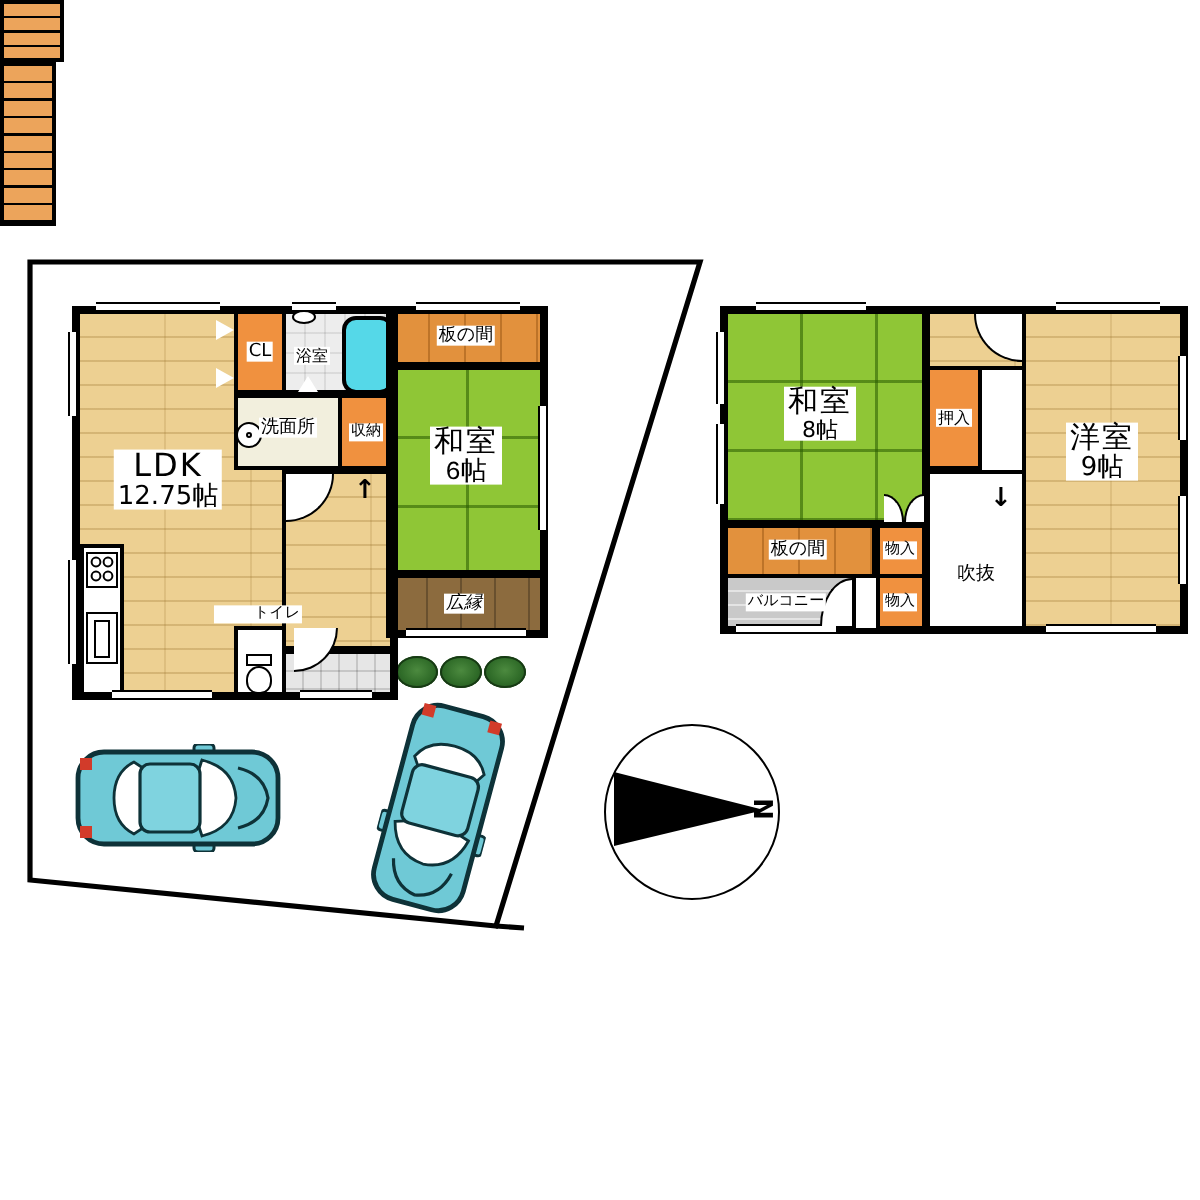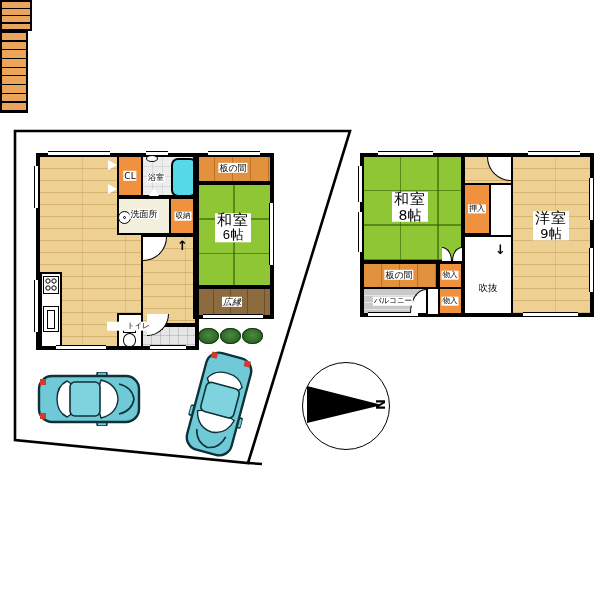--- a/index.html
+++ b/index.html
@@ -112,31 +112,35 @@
   <div class="win-h" style="left:203px;top:314px;width:60px;"></div>
   <div class="win-h" style="left:150px;top:345px;width:36px;"></div>
   <div class="win-h" style="left:56px;top:345px;width:50px;"></div>
 
   <div class="arc arc-br" style="left:143px;top:237px;width:24px;height:24px;"></div>
   <div class="arc arc-br" style="left:147px;top:314px;width:22px;height:22px;"></div>
   <div class="tri-r" style="left:108px;top:160px;"></div>
   <div class="tri-r" style="left:108px;top:184px;"></div>
   <div class="tri-u" style="left:149px;top:188px;"></div>
 
+  <div class="biglbl" style="left:84px;top:240px;">
+    <span class="l1">LDK</span>
+    <span class="l2">12.75帖</span>
+  </div>
   <span class="lbl" style="left:130px;top:176px;">CL</span>
   <span class="lbl" style="left:156px;top:178px;font-size:8px;">浴室</span>
   <span class="lbl" style="left:233px;top:168px;">板の間</span>
   <span class="lbl" style="left:144px;top:214px;">洗面所</span>
   <span class="lbl" style="left:183px;top:216px;font-size:7.5px;">収納</span>
   <div class="biglbl" style="left:233px;top:228px;">
     <span class="l1" style="font-size:15px;">和室</span>
     <span class="l2" style="font-size:13px;font-family:Liberation Mono, monospace;">6帖</span>
   </div>
   <span class="lbl" style="left:232px;top:302px;font-style:italic;">広縁</span>
-  <span class="lbl" style="left:129px;top:326px;font-size:7.5px;padding-left:20px;">トイレ</span>
+  <span class="lbl" style="left:129px;top:307px;font-size:7.5px;padding-left:20px;">トイレ</span>
 
   <div class="tree" style="left:198px;top:328px;"></div>
   <div class="tree" style="left:220px;top:328px;"></div>
   <div class="tree" style="left:242px;top:328px;"></div>
 
   <div class="room tatami" style="left:362px;top:155px;width:101px;height:107px;"></div>
   <div class="room wood" style="left:463px;top:155px;width:50px;height:30px;"></div>
   <div class="room orange" style="left:463px;top:183px;width:28px;height:52px;"></div>
   <div class="room white" style="left:463px;top:235px;width:50px;height:80px;"></div>
   <div class="stairs stairs2" style="left:489px;top:183px;width:24px;height:78px;"></div>
@@ -158,21 +162,21 @@
   <div class="win-h" style="left:523px;top:312px;width:55px;"></div>
   <div class="win-h" style="left:368px;top:312px;width:50px;"></div>
 
   <div class="arc arc-bl" style="left:487px;top:157px;width:24px;height:24px;"></div>
   <div class="arc arc-tl" style="left:410px;top:289px;width:16px;height:24px;"></div>
   <div class="arc arc-tr" style="left:442px;top:247px;width:10px;height:14px;"></div>
   <div class="arc arc-tl" style="left:452px;top:247px;width:10px;height:14px;"></div>
 
   <div class="biglbl" style="left:410px;top:207px;">
     <span class="l1" style="font-size:15px;">和室</span>
-    <span class="l2" style="font-size:14px;">8帖</span>
+    <span class="l2" style="font-size:11px;">8帖</span>
   </div>
   <span class="lbl" style="left:477px;top:209px;font-size:8px;">押入</span>
   <div class="biglbl" style="left:551px;top:226px;">
     <span class="l1" style="font-size:15px;">洋室</span>
     <span class="l2" style="font-size:13px;">9帖</span>
   </div>
   <span class="lbl" style="left:399px;top:275px;">板の間</span>
   <span class="lbl" style="left:450px;top:275px;font-size:7.5px;">物入</span>
   <span class="lbl" style="left:393px;top:301px;font-size:7.5px;">バルコニー</span>
   <span class="lbl" style="left:450px;top:301px;font-size:7.5px;">物入</span>

